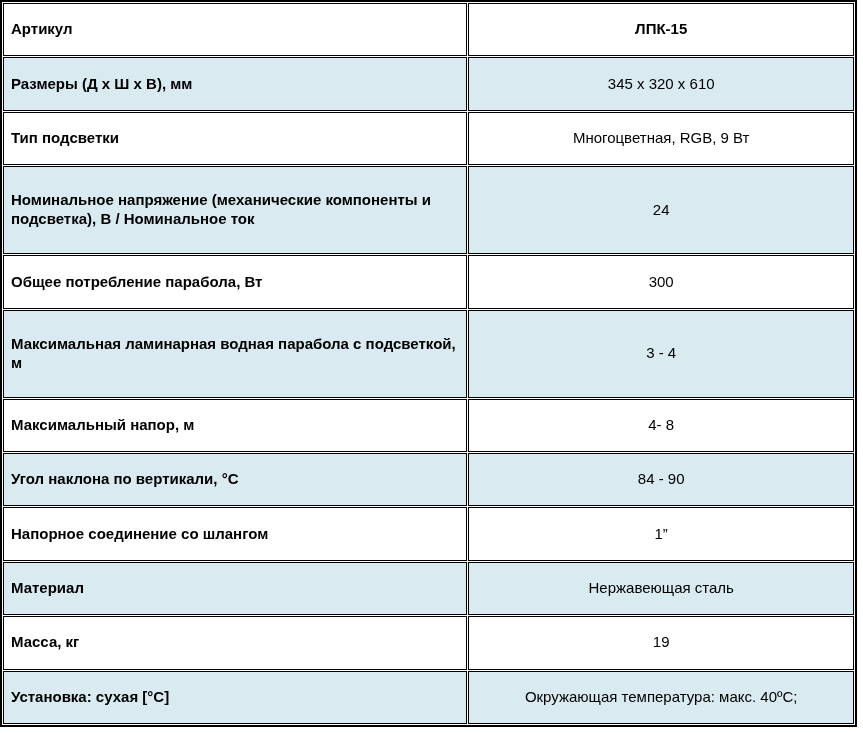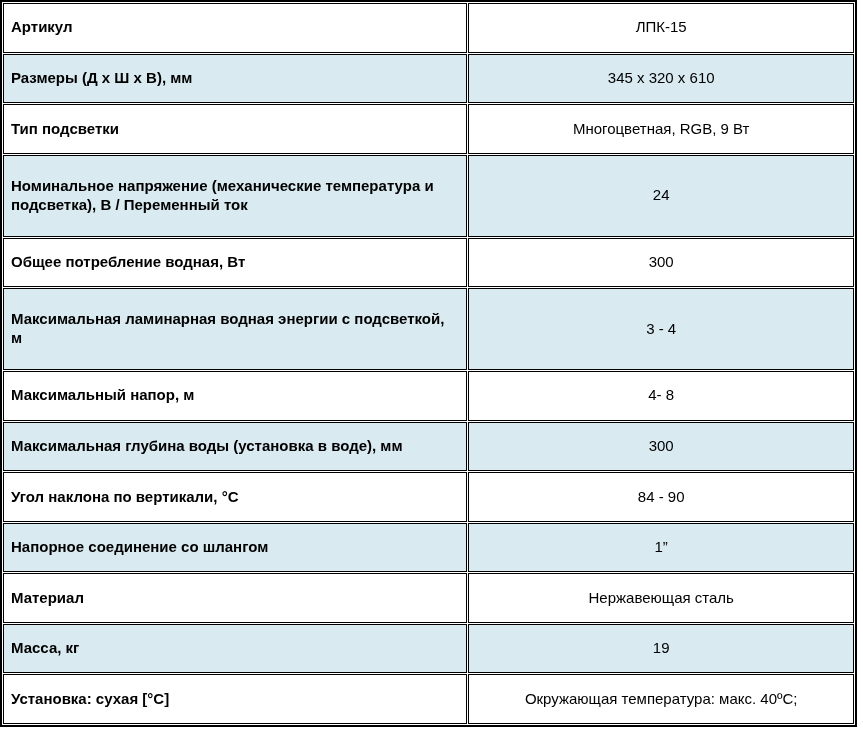--- a/index.html
+++ b/index.html
@@ -36,21 +36,21 @@
     vertical-align: middle;
     padding: 4px 10px 4px 7px;
   }
   td.value-cell {
     text-align: center;
     vertical-align: middle;
     padding: 4px 6px;
     white-space: pre-line;
   }
   td.value-cell.model-header {
-    font-weight: normal;
+    font-weight: bold;
   }
   table.spec tr:nth-child(even) td {
     background: #d9eaf1;
   }
 </style>
 </head>
 <body>
 
 <table class="spec">
   <tbody>
@@ -60,38 +60,34 @@
     </tr>
     <tr>
       <td class="label-cell">Размеры (Д х Ш х В), мм</td>
       <td class="value-cell">345 х 320 х 610</td>
     </tr>
     <tr>
       <td class="label-cell">Тип подсветки</td>
       <td class="value-cell">Многоцветная, RGB, 9 Вт</td>
     </tr>
     <tr>
-      <td class="label-cell">Номинальное напряжение (механические температура и подсветка), В / Переменный ток</td>
+      <td class="label-cell">Номинальное напряжение (механические компоненты и подсветка), В / Номинальное ток</td>
       <td class="value-cell">24</td>
     </tr>
     <tr>
-      <td class="label-cell">Общее потребление водная, Вт</td>
+      <td class="label-cell">Общее потребление парабола, Вт</td>
       <td class="value-cell">300</td>
     </tr>
     <tr>
-      <td class="label-cell">Максимальная ламинарная водная энергии с подсветкой, м</td>
+      <td class="label-cell">Максимальная ламинарная водная парабола с подсветкой, м</td>
       <td class="value-cell">3 - 4</td>
     </tr>
     <tr>
       <td class="label-cell">Максимальный напор, м</td>
       <td class="value-cell">4- 8</td>
-    </tr>
-    <tr>
-      <td class="label-cell">Максимальная глубина воды (установка в воде), мм</td>
-      <td class="value-cell">300</td>
     </tr>
     <tr>
       <td class="label-cell">Угол наклона по вертикали, °С</td>
       <td class="value-cell">84 - 90</td>
     </tr>
     <tr>
       <td class="label-cell">Напорное соединение со шлангом</td>
       <td class="value-cell">1”</td>
     </tr>
     <tr>

